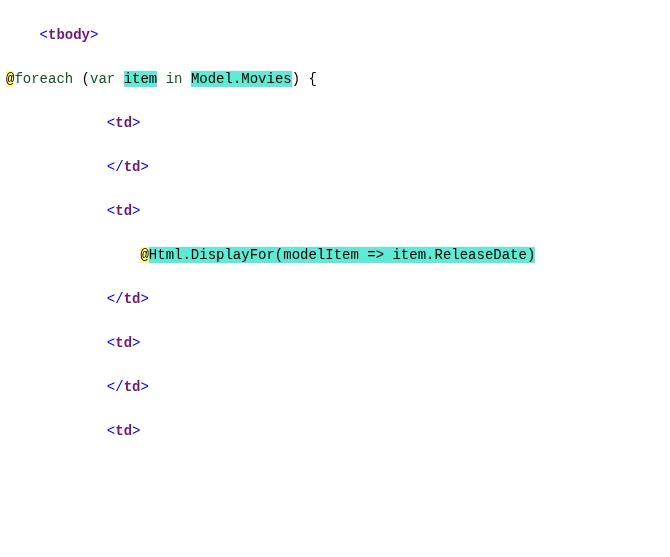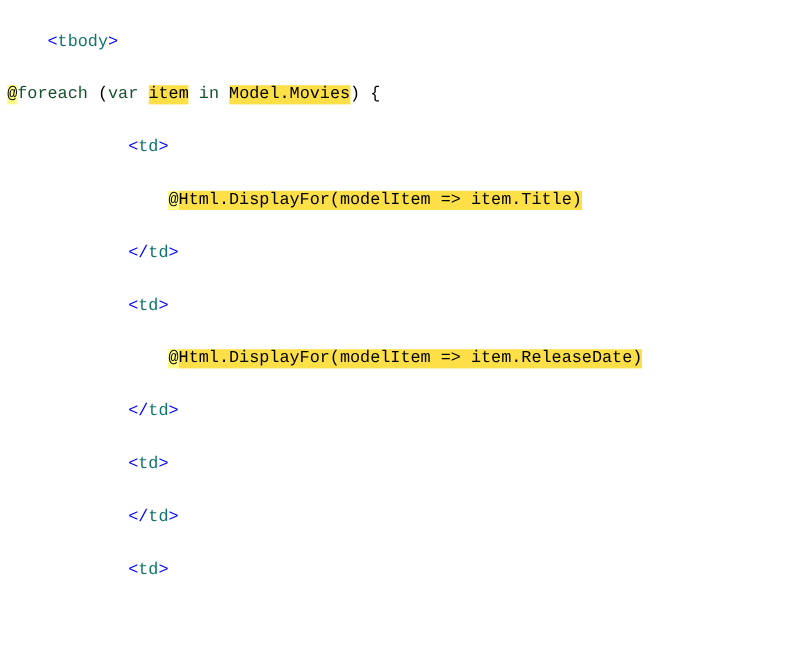--- a/index.html
+++ b/index.html
@@ -12,34 +12,33 @@
     color: #000;
   }
   .editor {
     padding: 2px 0 2px 6px;
     white-space: pre;
     position: relative;
   }
   .line {
     white-space: pre;
   }
-  .tag { color: #0f766e; }    
+  .tag { color: #701a75; font-weight: bold; }    
   .angle { color: #0000ff; }  
   .kw { color: #14532d; }
   .at { background: #ffff88; color: #000; } 
-  .hl { background: #fde047; }
+  .hl { background: #5eead4; }
 </style>
 </head>
 <body>
 
 <div class="editor">
 <div class="line">    <span class="angle">&lt;</span><span class="tag">tbody</span><span class="angle">&gt;</span></div>
 <div class="line"><span class="at">@</span><span class="kw">foreach</span> (<span class="kw">var</span> <span class="hl">item</span> <span class="kw">in</span> <span class="hl">Model.Movies</span>) {</div>
 <div class="line">            <span class="angle">&lt;</span><span class="tag">td</span><span class="angle">&gt;</span></div>
-<div class="line">                <span class="at">@</span><span class="hl">Html.DisplayFor(modelItem =&gt; item.Title)</span></div>
 <div class="line">            <span class="angle">&lt;/</span><span class="tag">td</span><span class="angle">&gt;</span></div>
 <div class="line">            <span class="angle">&lt;</span><span class="tag">td</span><span class="angle">&gt;</span></div>
 <div class="line">                <span class="at">@</span><span class="hl">Html.DisplayFor(modelItem =&gt; item.ReleaseDate)</span></div>
 <div class="line">            <span class="angle">&lt;/</span><span class="tag">td</span><span class="angle">&gt;</span></div>
 <div class="line">            <span class="angle">&lt;</span><span class="tag">td</span><span class="angle">&gt;</span></div>
 <div class="line">            <span class="angle">&lt;/</span><span class="tag">td</span><span class="angle">&gt;</span></div>
 <div class="line">            <span class="angle">&lt;</span><span class="tag">td</span><span class="angle">&gt;</span></div>
 
 
 

